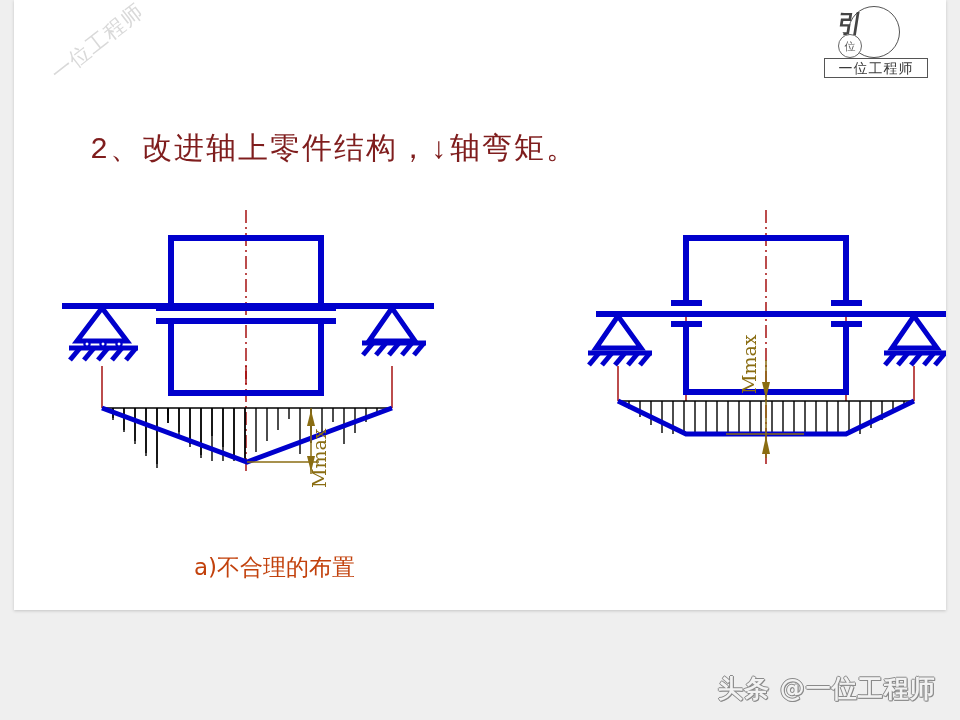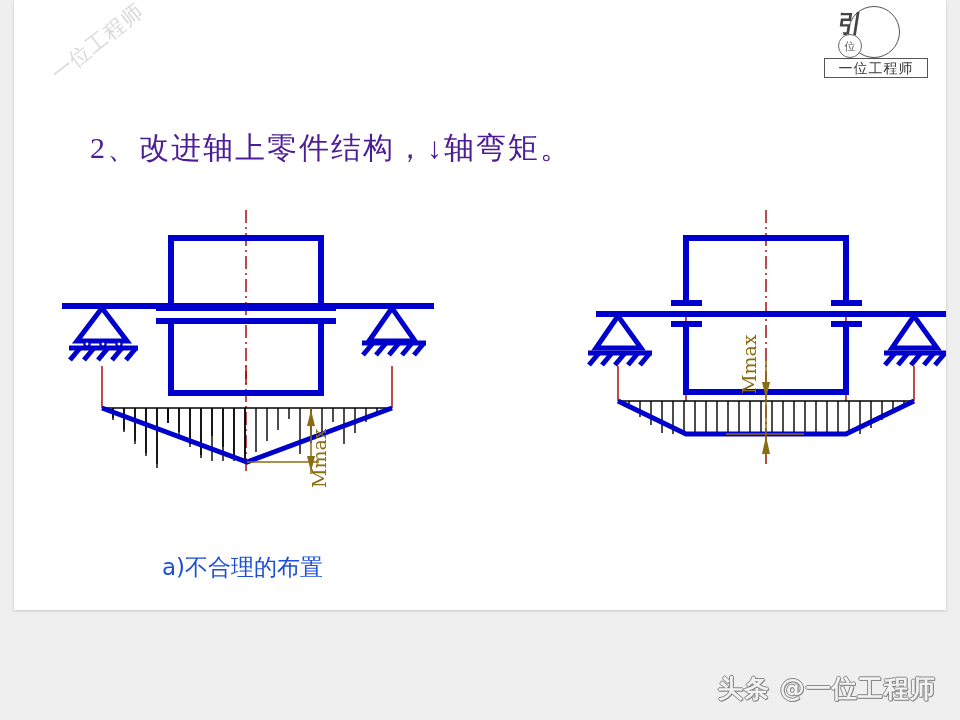--- a/index.html
+++ b/index.html
@@ -106,43 +106,44 @@
     line-height: 18px;
     color: #3a3a3a;
     letter-spacing: 1px;
   }
 
   
   #title {
     position: absolute;
     left: 76px;
     top: 128px;
-    font-family: Liberation Serif, serif;
+    font-family: Liberation Mono, monospace;
     font-size: 30px;
-    color: #4c1d95;
+    color: #7f1d1d;
     letter-spacing: 2px;
     white-space: nowrap;
   }
 
   
   #drawing {
     position: absolute;
     left: 0;
     top: 196px;
     width: 932px;
     height: 330px;
   }
 
   
   .caption {
     position: absolute;
     font-family: "DejaVu Sans", sans-serif;
     font-size: 23px;
-    color: #1d4ed8;
+    color: #c2410c;
     white-space: nowrap;
+    margin-left: 32px;
   }
   #caption-a { left: 148px; top: 552px; }
   #caption-b { left: 612px; top: 548px; }
 
   
   #wm-bottom {
     position: absolute;
     left: 718px;
     top: 672px;
     font-family: "DejaVu Sans", sans-serif;

